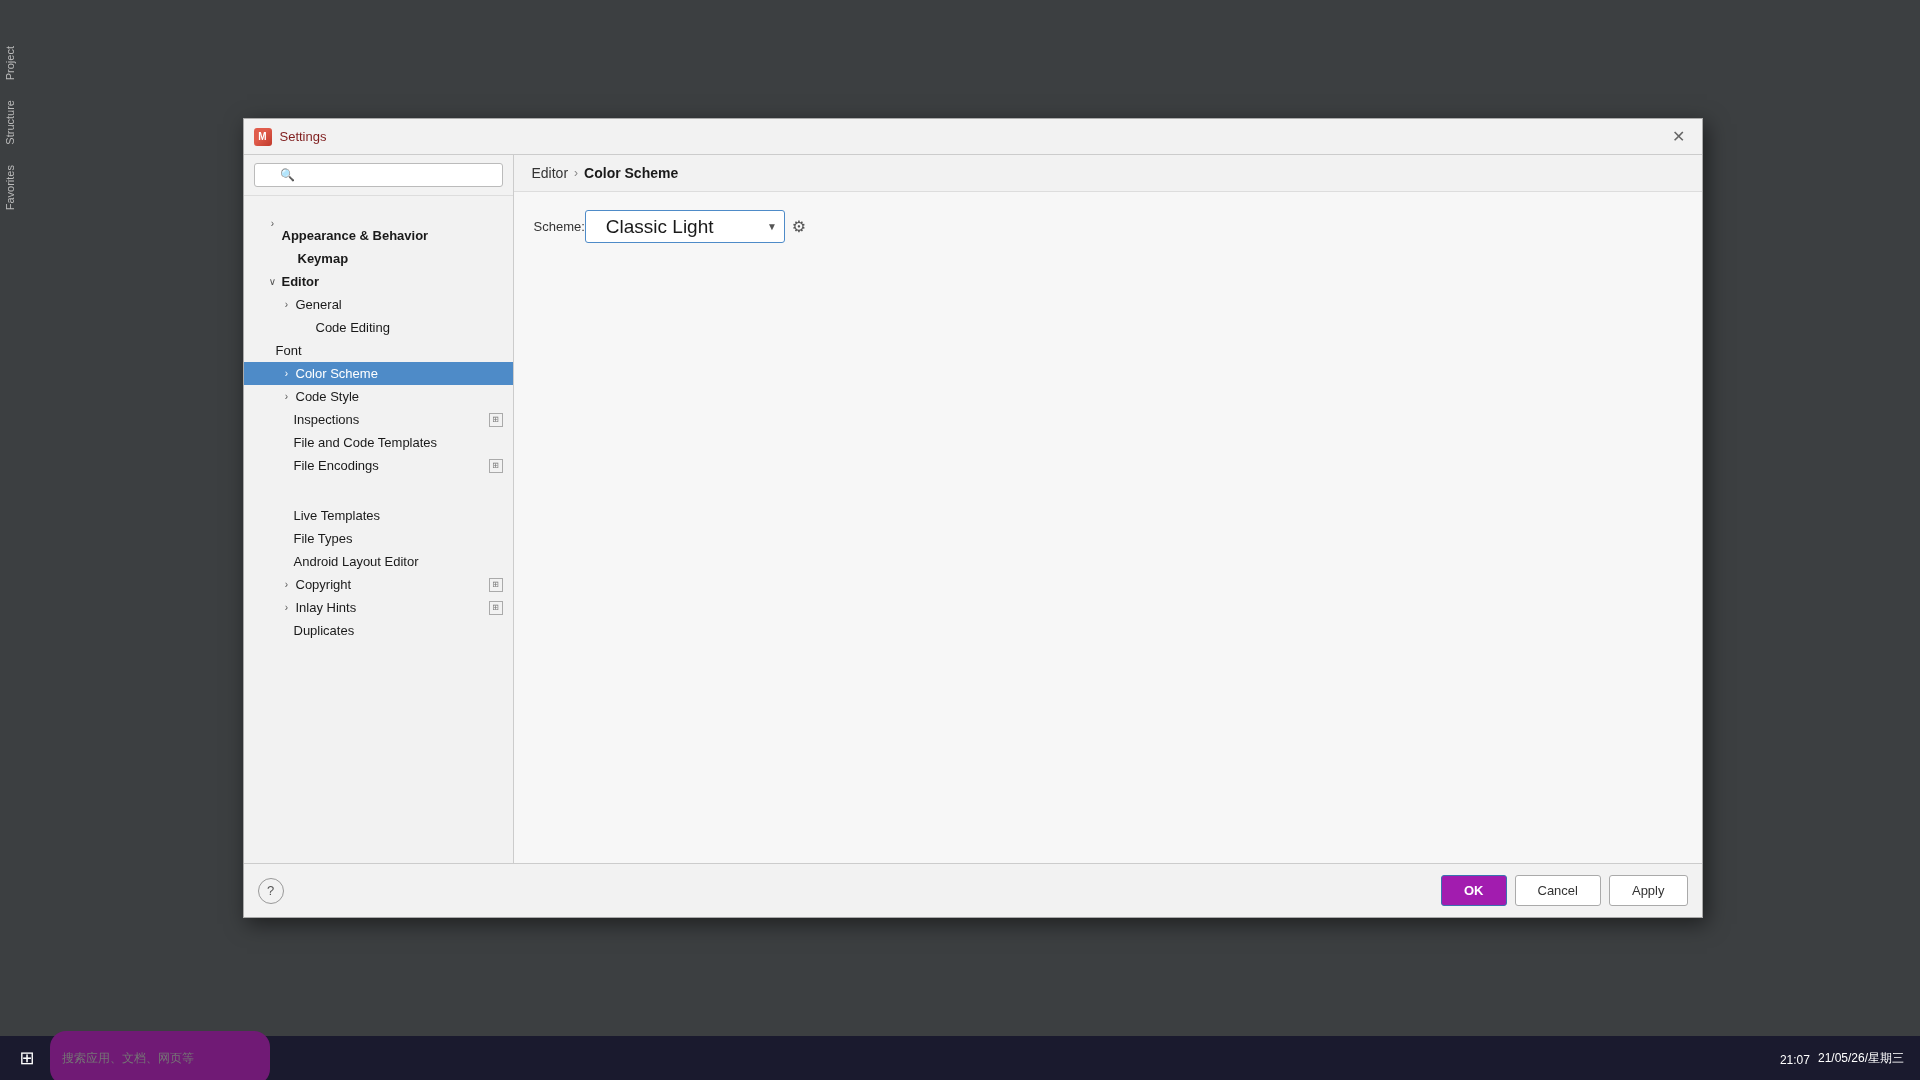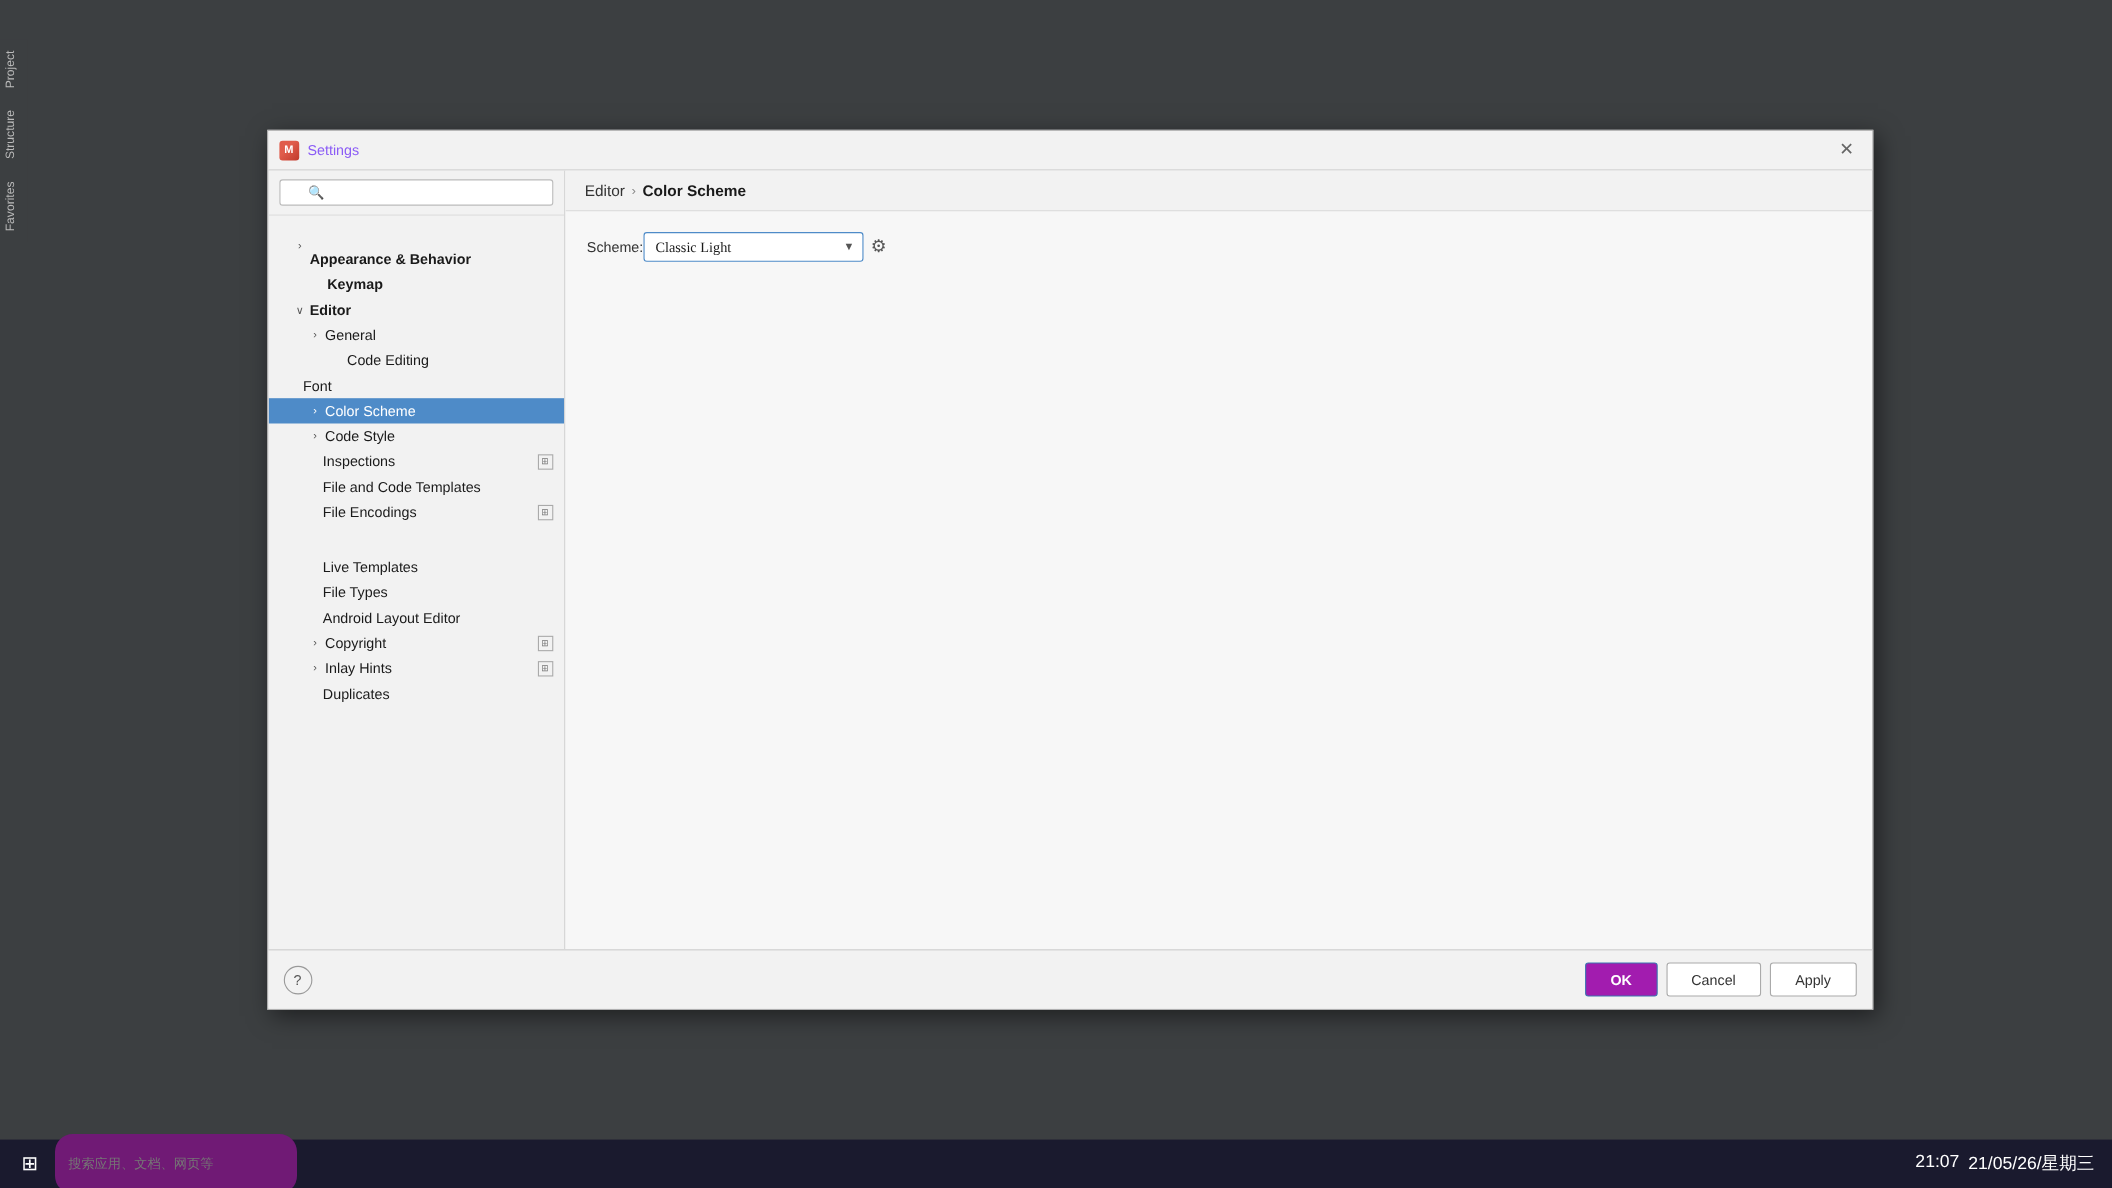--- a/index.html
+++ b/index.html
@@ -57,21 +57,21 @@
       height: 18px;
       background: linear-gradient(135deg, #e05c4b 40%, #c0392b 100%);
       border-radius: 3px;
       display: flex; align-items: center; justify-content: center;
       color: white;
       font-size: 10px;
       font-weight: bold;
     }
     .title-text {
       font-size: 13px;
-      color: #8b5cf6;
+      color: #7f1d1d;
       font-weight: normal;
     }
     .close-btn {
       cursor: pointer;
       color: #666;
       font-size: 16px;
       line-height: 1;
       padding: 2px 6px;
       border-radius: 2px;
     }
@@ -223,30 +223,29 @@
       white-space: nowrap;
     }
     .scheme-select-wrap {
       position: relative;
       display: inline-flex;
       align-items: center;
     }
     .scheme-select {
       appearance: none;
       -webkit-appearance: none;
-      padding: 5px 30px 5px 10px;
+      padding: 5px 30px 5px 20px;
       border: 1px solid #4e8bc8;
       border-radius: 3px;
       background: white;
-      font-size: 13px;
+      font-size: 19px;
       color: #1a1a1a;
       min-width: 200px;
       cursor: pointer;
       outline: none;
-      font-family: Liberation Serif, serif;
     }
     .scheme-select-arrow {
       position: absolute;
       right: 8px;
       pointer-events: none;
       color: #555;
       font-size: 10px;
     }
     .gear-btn {
       width: 28px;
@@ -339,24 +338,24 @@
       color: #ccc;
       padding: 20px 12px;
       border-radius: 16px;
       font-size: 12px;
       width: 220px;
       outline: none;
     }
     .taskbar-icons {
       display: flex;
       margin-left: auto;
-      align-items: flex-start;
+      align-items: flex-end;
       gap: 8px;
       color: white;
-      font-size: 16px;
+      font-size: 12px;
       padding-right: 8px;
     }
 
     
     .side-tabs {
       position: absolute;
       left: 0;
       top: 36px;
       width: 25px;
       background: #3c3f41;

